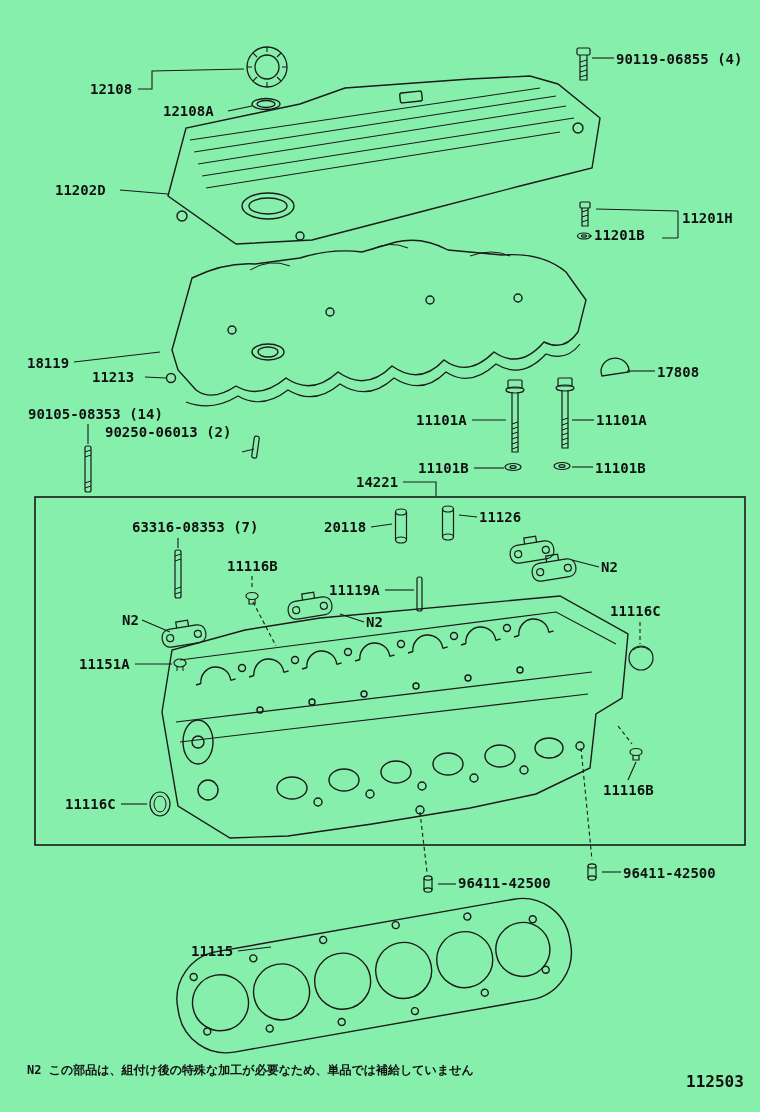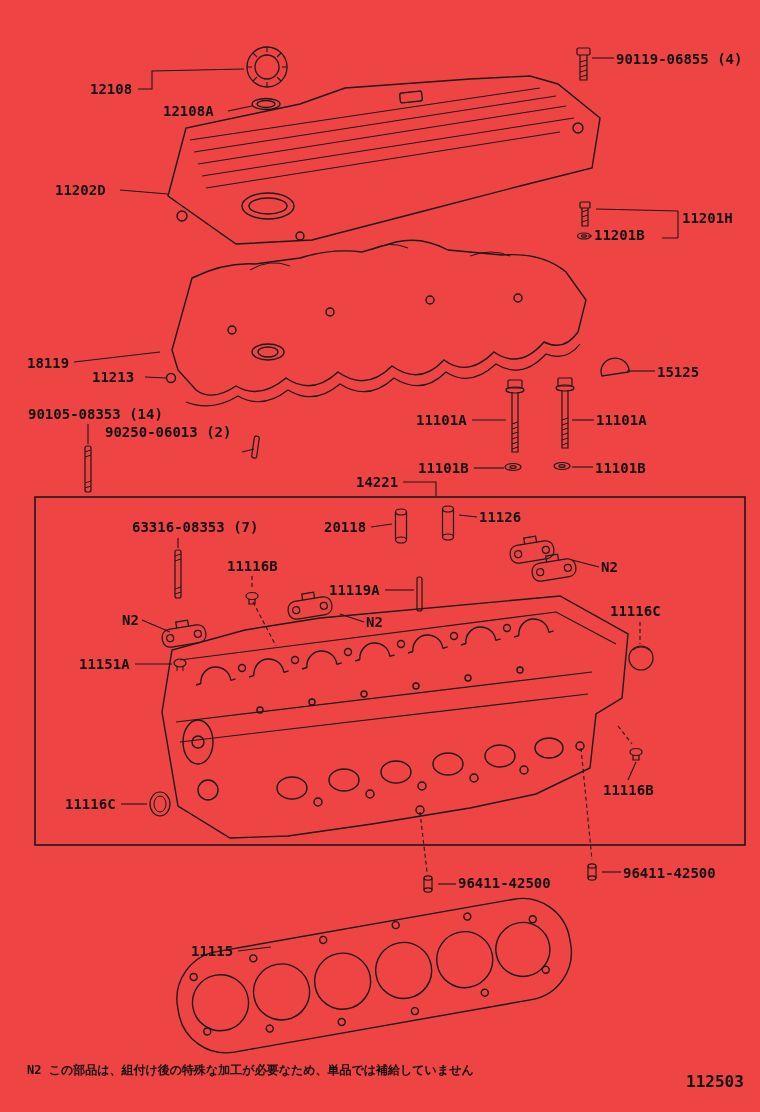--- a/index.html
+++ b/index.html
@@ -1,20 +1,20 @@
 <!DOCTYPE html>
 <html><head>
 <meta charset="utf-8">
 <style>
   html,body{margin:0;padding:0;background:#ffffff;}
   .stage{
     position:relative;
     width:760px;
     height:1112px;
-    background:#ef4444;
+    background:#86efac;
     font-family:"DejaVu Sans Mono","Liberation Mono",monospace;
     color:#111111;
     overflow:hidden;
   }
   .art{position:absolute;left:0;top:0;}
   .lbl{
     position:absolute;
     font-size:14px;
     font-weight:700;
     line-height:16px;
@@ -276,21 +276,21 @@
   </svg>
 
   <div class="lbl" style="left:616px;top:51px">90119-06855 (4)</div>
   <div class="lbl" style="left:90px;top:81px">12108</div>
   <div class="lbl" style="left:163px;top:103px">12108A</div>
   <div class="lbl" style="left:55px;top:182px">11202D</div>
   <div class="lbl" style="left:682px;top:210px">11201H</div>
   <div class="lbl" style="left:594px;top:227px">11201B</div>
   <div class="lbl" style="left:27px;top:355px">18119</div>
   <div class="lbl" style="left:92px;top:369px">11213</div>
-  <div class="lbl" style="left:657px;top:364px">15125</div>
+  <div class="lbl" style="left:657px;top:364px">17808</div>
   <div class="lbl" style="left:28px;top:406px">90105-08353 (14)</div>
   <div class="lbl" style="left:416px;top:412px">11101A</div>
   <div class="lbl" style="left:596px;top:412px">11101A</div>
   <div class="lbl" style="left:105px;top:424px">90250-06013 (2)</div>
   <div class="lbl" style="left:418px;top:460px">11101B</div>
   <div class="lbl" style="left:595px;top:460px">11101B</div>
   <div class="lbl" style="left:356px;top:474px">14221</div>
   <div class="lbl" style="left:132px;top:519px">63316-08353 (7)</div>
   <div class="lbl" style="left:324px;top:519px">20118</div>
   <div class="lbl" style="left:479px;top:509px">11126</div>

